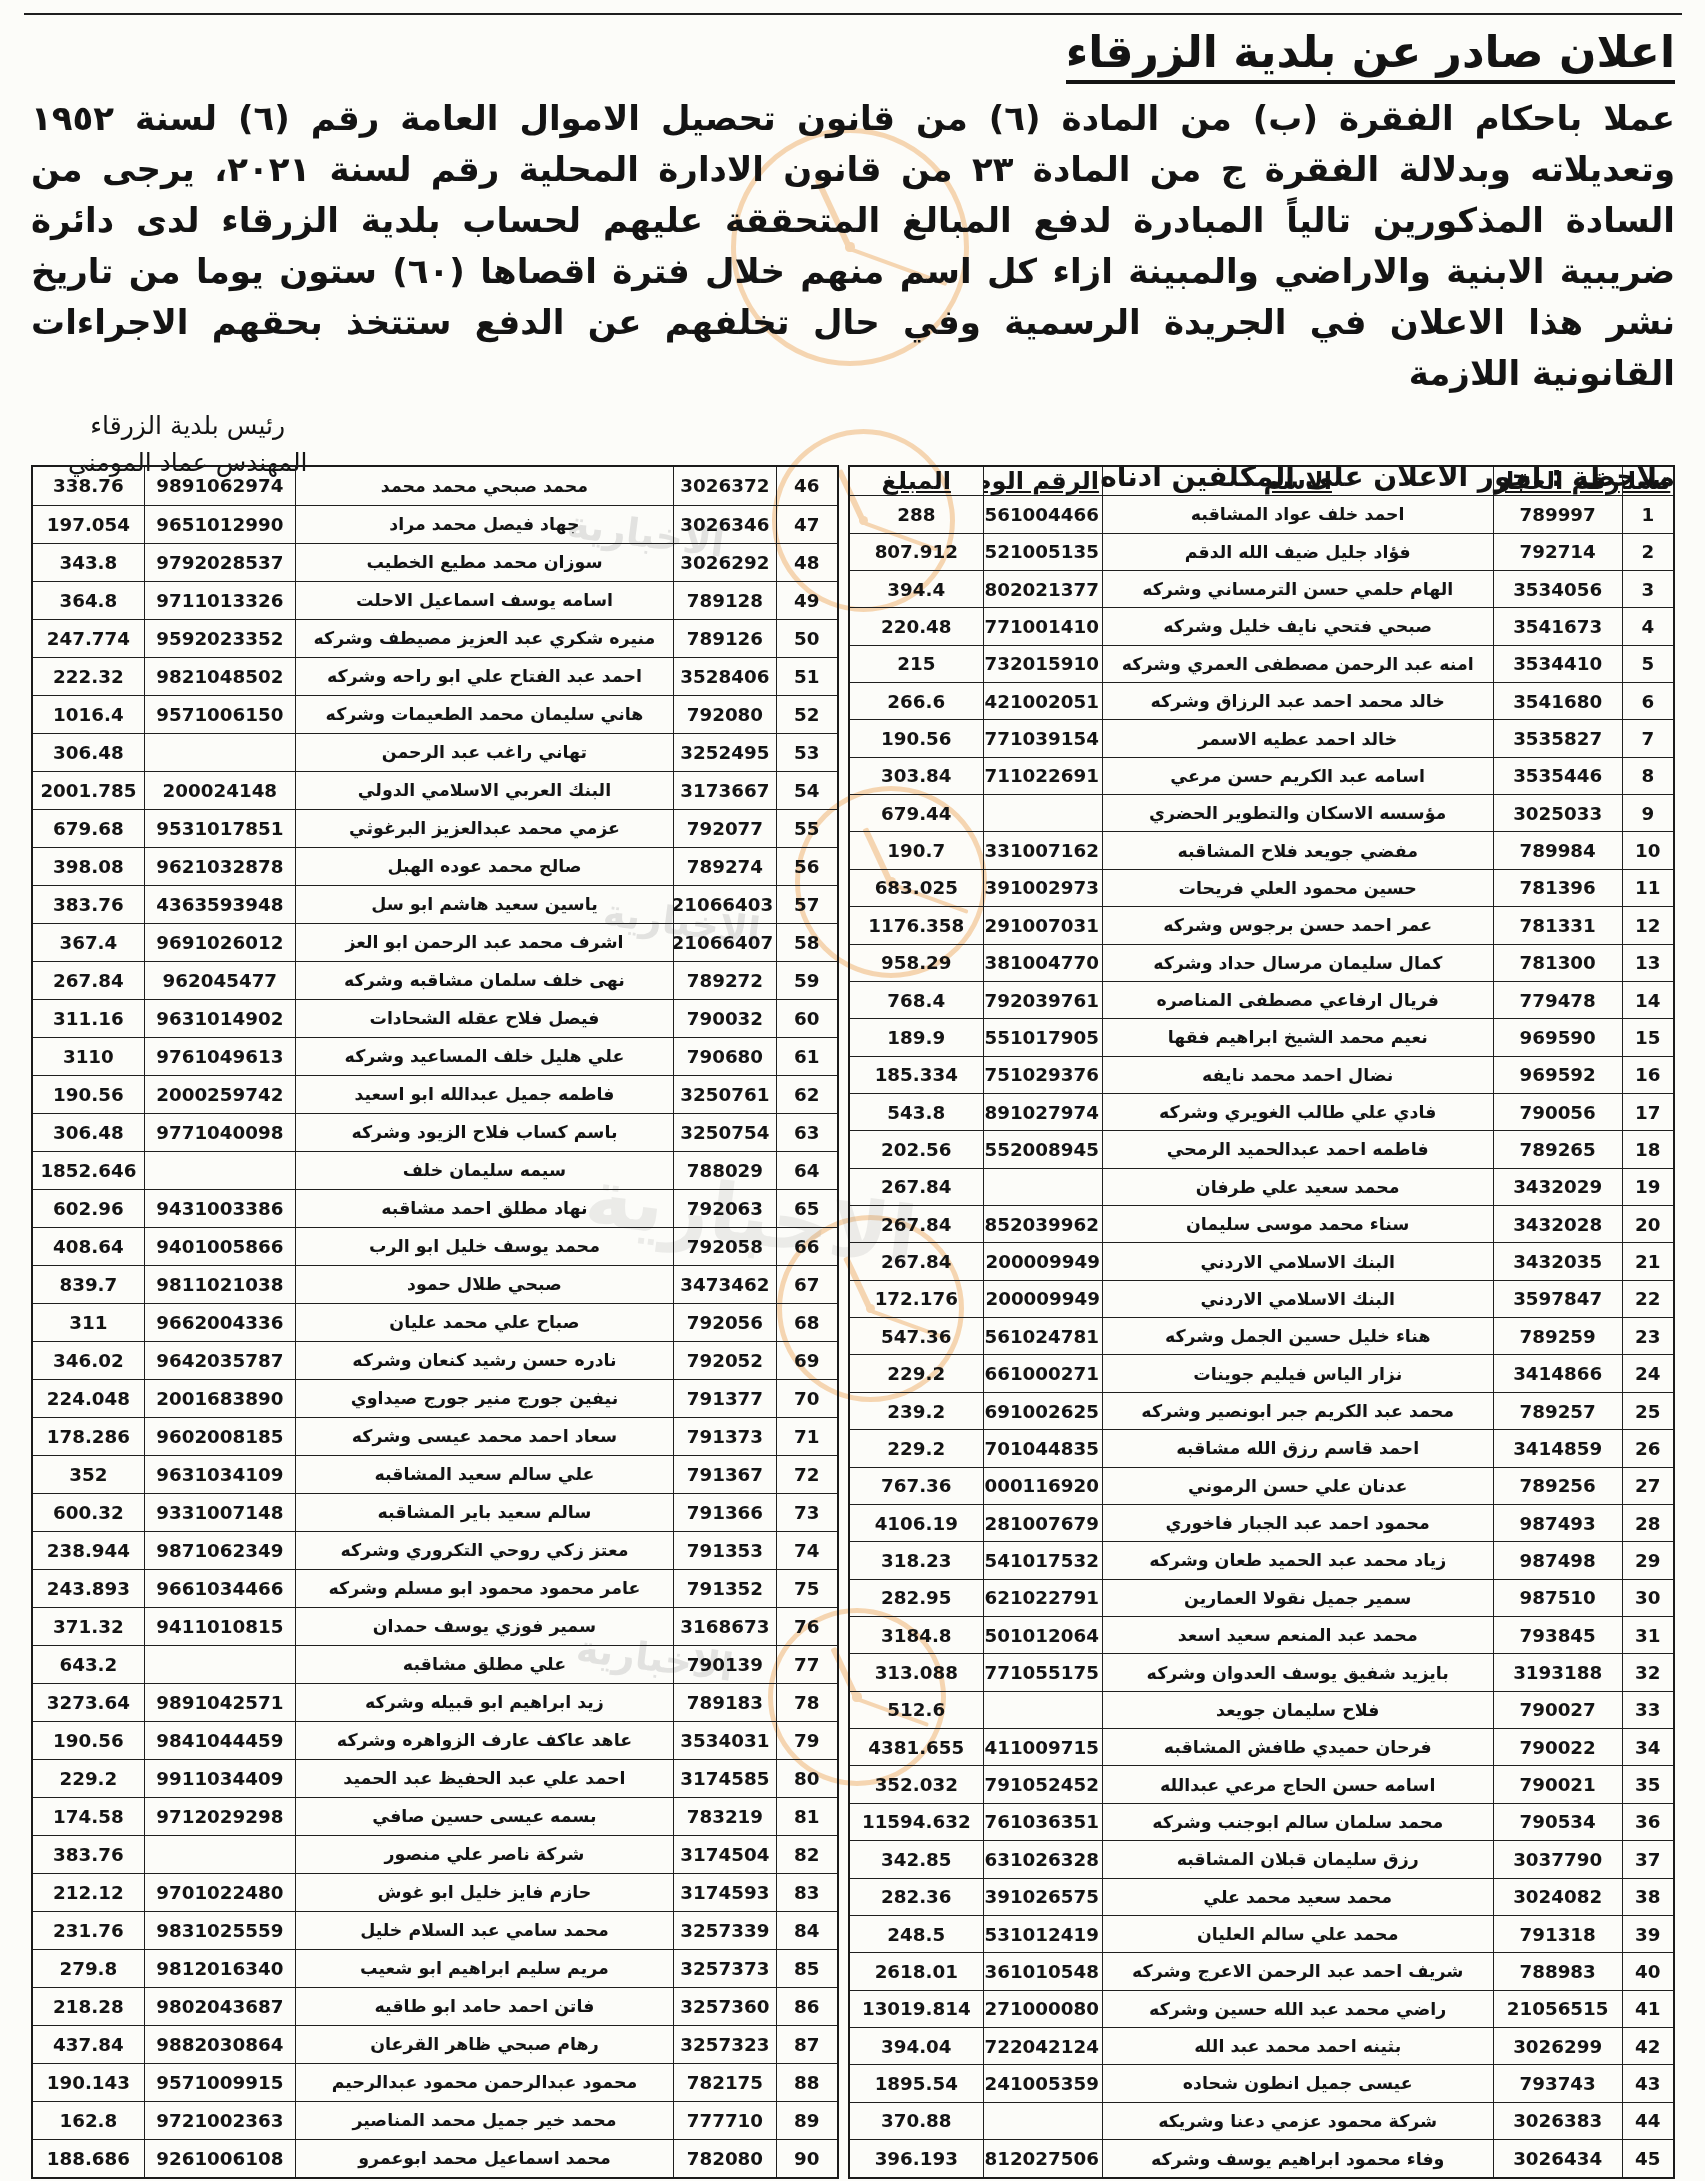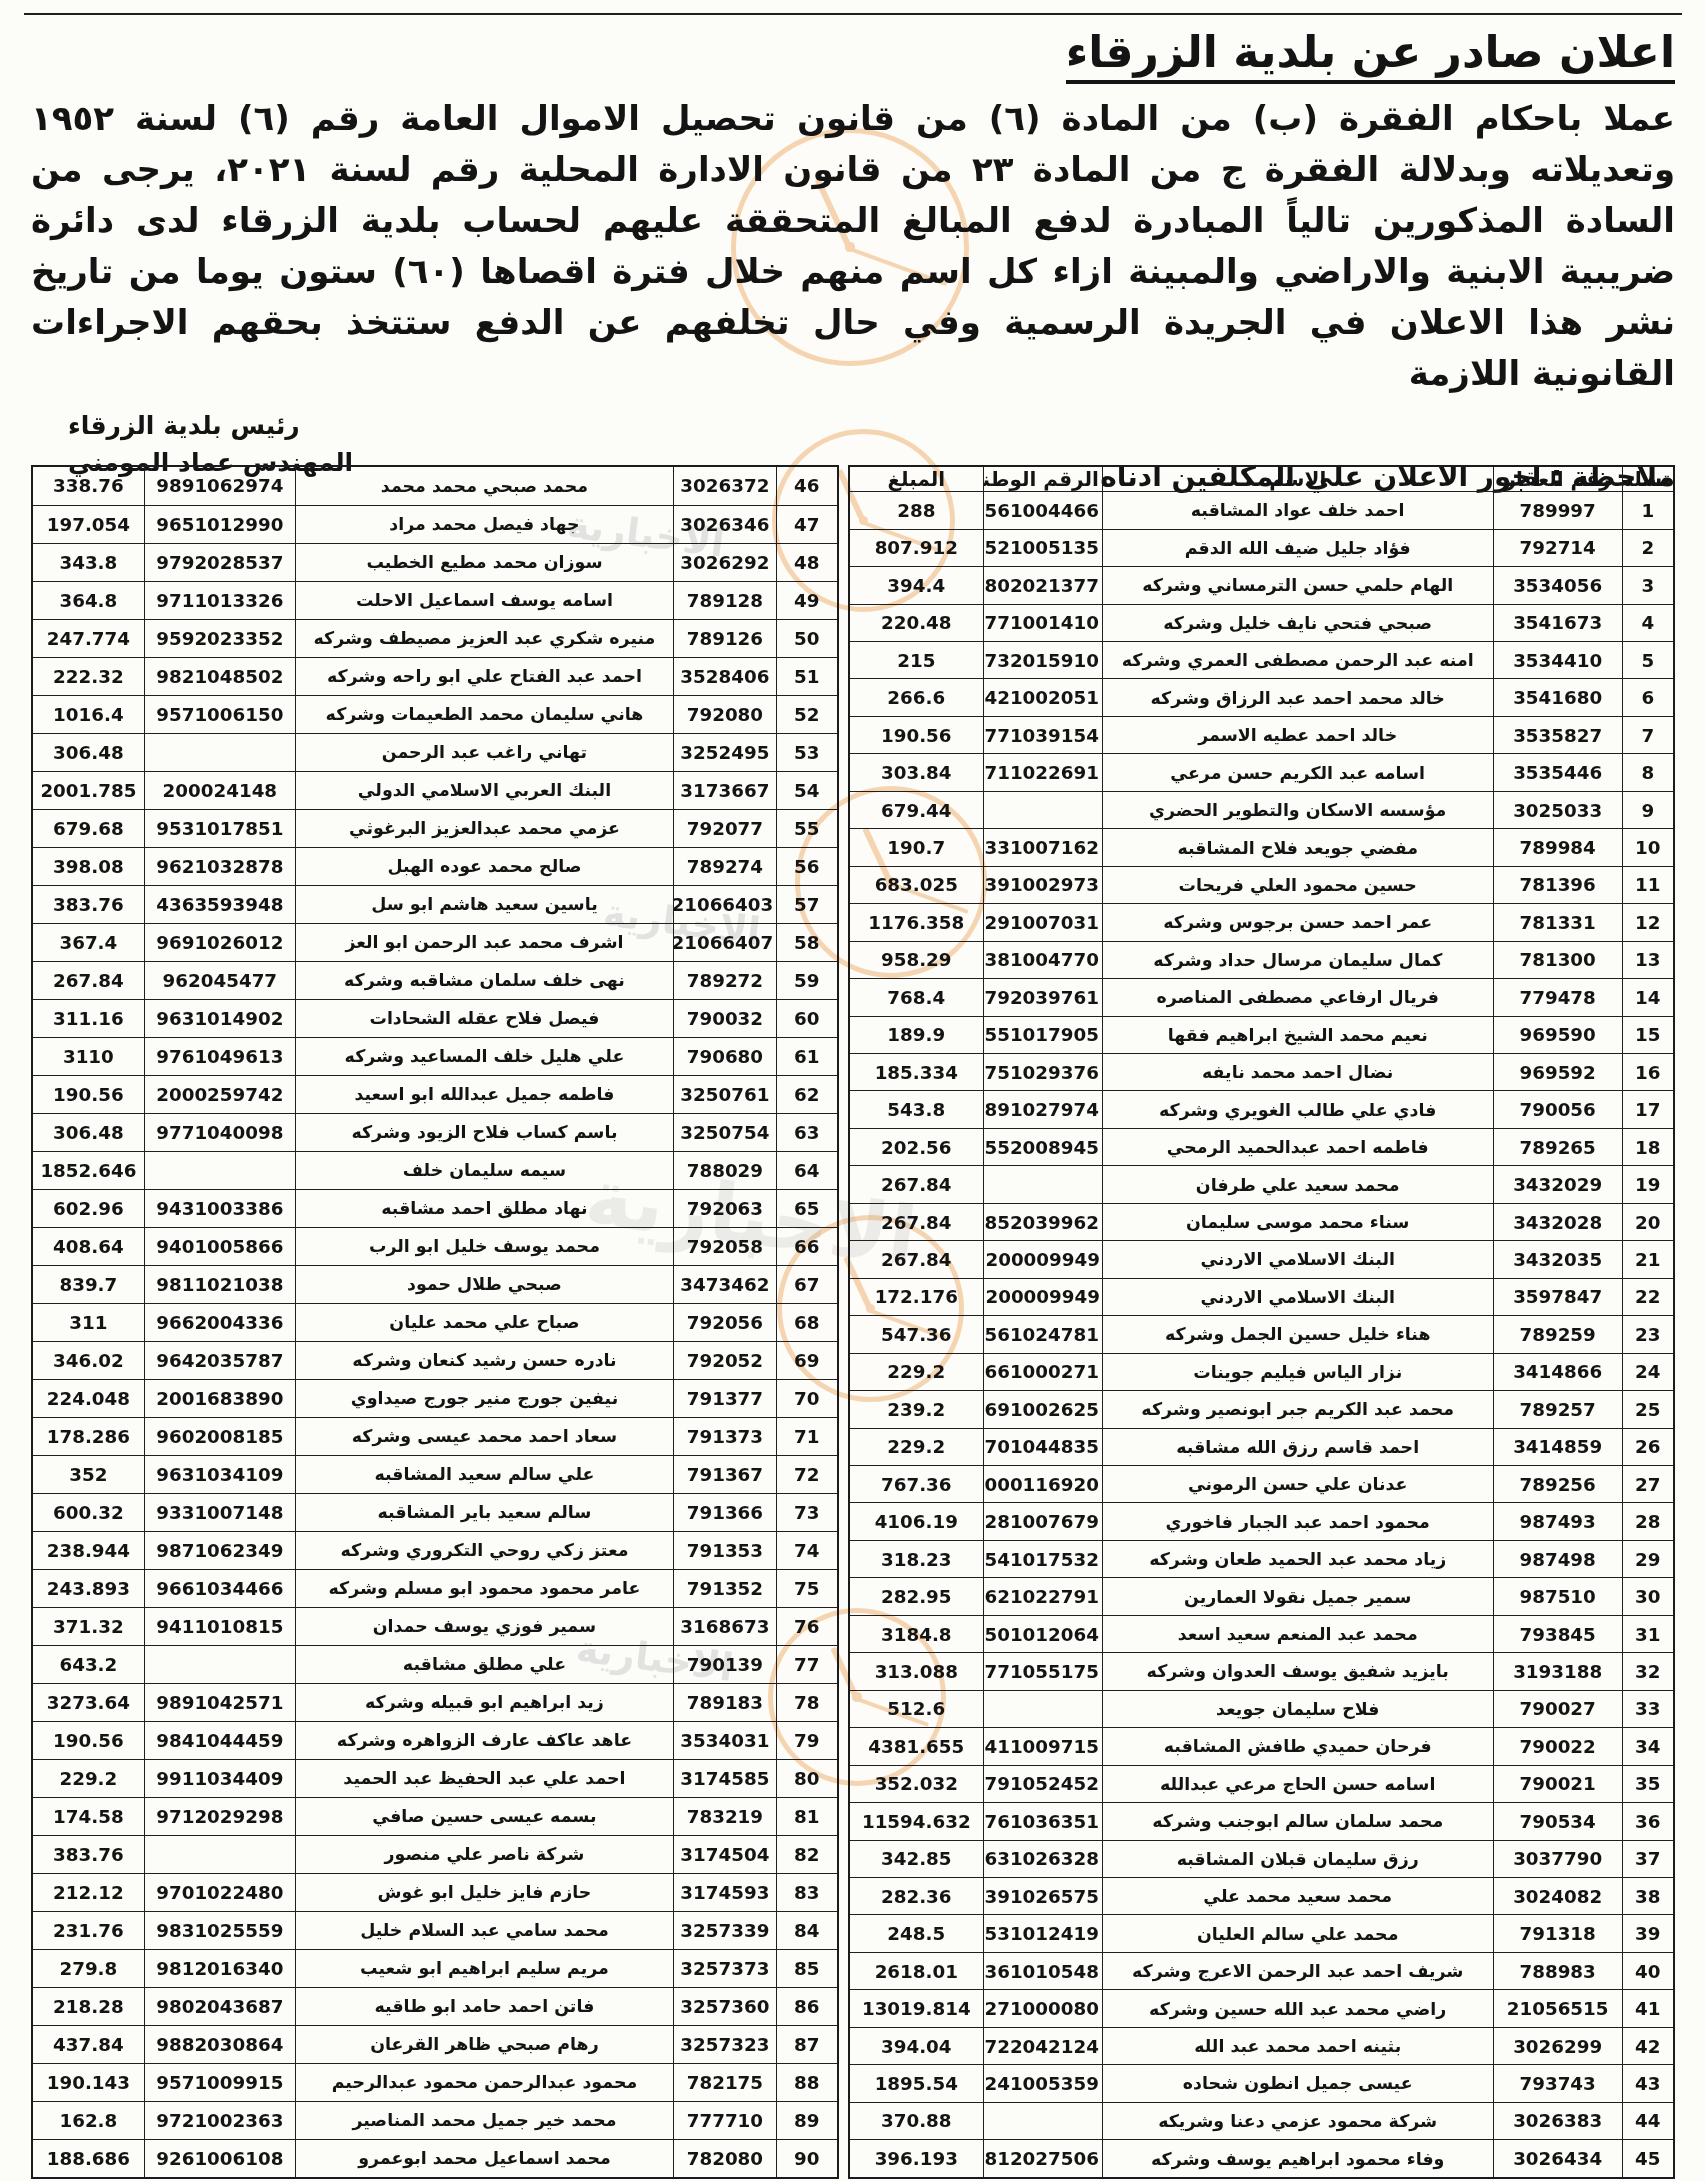--- a/index.html
+++ b/index.html
@@ -17,38 +17,38 @@
   .title { text-align:right; font-size:44px; font-weight:bold; margin:1.8px 0 16.4px; }
   .title span { border-bottom:4.6px solid #141414; padding-bottom:3.7px; }
 
   .body-text {
     font-size:34px; font-weight:bold; line-height:1.5;
     text-align:justify; text-align-last:right;
   }
 
   .sig-note-row { display:flex; justify-content:space-between; align-items:flex-start; margin-top:5.5px; }
   .note { font-size:28px; font-weight:bold; margin-top:55px; }
-  .signature { font-size:25px; font-weight:bold; text-align:left; margin-top:3.7px; line-height:1.45; margin-left:37px; }
+  .signature { font-size:25px; font-weight:normal; text-align:center; margin-top:3.7px; line-height:1.45; margin-left:37px; }
 
   .tables {
     position:absolute; bottom:1.8px; left:31px; right:31px; height:1714px;
     display:flex; gap:9.1px; z-index:2;
   }
   .tables table {
     border-collapse:collapse; table-layout:fixed; height:100%;
     font-weight:bold; background:transparent;
     border:2.7px solid #1b1b1b;
   }
   .t-right { width:calc(50.6% - 4.6px); }
   .t-left  { width:calc(49.4% - 4.6px); }
   th, td {
     border:1.8px solid #1f1f1f; text-align:center; vertical-align:middle;
     padding:0 2.7px; overflow:hidden; white-space:nowrap;
   }
-  th { font-size:20px; }
+  th { font-size:24px;text-decoration:underline; }
   td { font-size:18.3px; }
   td.col-2 { font-size:17.4px; }
 
   
   .watermarks { position:absolute; inset:0; z-index:0; pointer-events:none; }
   .clock {
     position:absolute; border:5.5px solid #e8861c; border-radius:50%;
     opacity:0.32; background:rgba(255,244,230,0.25);
   }
   .clock::after {

